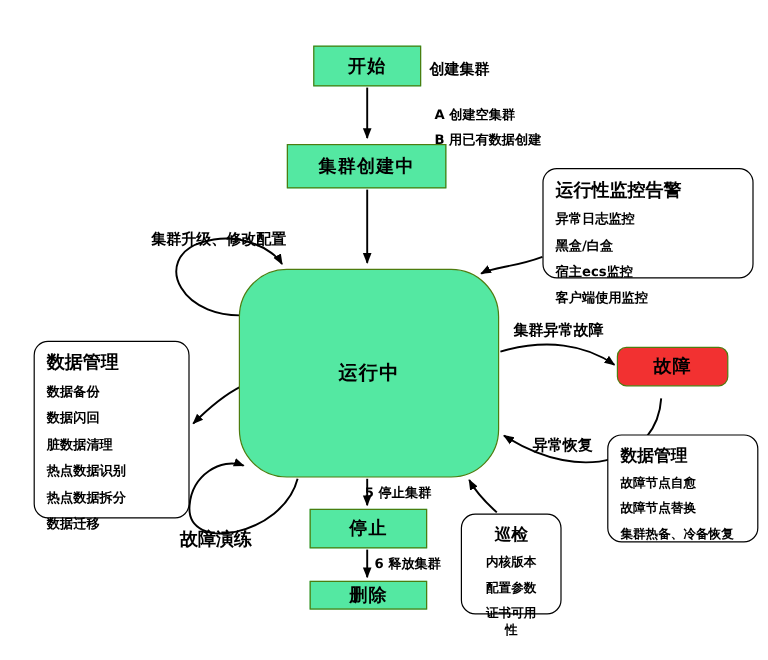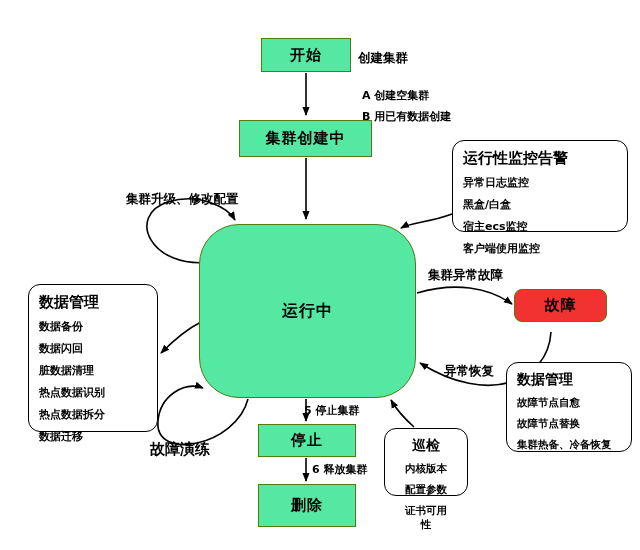--- a/index.html
+++ b/index.html
@@ -56,21 +56,21 @@
   <div class="node" style="left:261px; top:38px; width:90px; height:34px;">开始</div>
 
   <div class="node" style="left:239px; top:120px; width:133px; height:37px;">集群创建中</div>
 
   <div class="node big" style="left:199px; top:224px; width:217px; height:174px;">运行中</div>
 
   <div class="node red" style="left:514px; top:289px; width:93px; height:33px;">故障</div>
 
   <div class="node" style="left:258px; top:424px; width:98px; height:33px;">停止</div>
 
-  <div class="node" style="left:258px; top:484px; width:98px; height:43px;">删除</div>
+  <div class="node" style="left:258px; top:484px; width:98px; height:24px;">删除</div>
 
   <div class="edge-label lbl-bold" style="left:358px; top:50px;">创建集群</div>
   <div class="edge-label lbl-sm" style="left:362px; top:88px;">A 创建空集群</div>
   <div class="edge-label lbl-sm" style="left:362px; top:109px;">B 用已有数据创建</div>
   <div class="edge-label lbl-bold" style="left:126px; top:191px;">集群升级、修改配置</div>
   <div class="edge-label lbl-bold" style="left:428px; top:267px;">集群异常故障</div>
   <div class="edge-label lbl-bold" style="left:444px; top:363px;">异常恢复</div>
   <div class="edge-label lbl-bold-lg" style="left:150px; top:440px; font-size:15px;">故障演练</div>
   <div class="edge-label lbl-sm" style="left:304px; top:403px;">5 停止集群</div>
   <div class="edge-label lbl-sm" style="left:312px; top:462px;">6 释放集群</div>
@@ -93,20 +93,20 @@
     <div class="panel-item">数据迁移</div>
   </div>
 
   <div class="panel" style="left:506px; top:362px; width:126px; height:90px;">
     <div class="panel-title" style="font-size:14px;">数据管理</div>
     <div class="panel-item" style="font-size:10.5px;">故障节点自愈</div>
     <div class="panel-item" style="font-size:10.5px;">故障节点替换</div>
     <div class="panel-item" style="font-size:10.5px;">集群热备、冷备恢复</div>
   </div>
 
-  <div class="panel center" style="left:384px; top:428px; width:84px; height:68px; padding:8px 16px;">
+  <div class="panel center" style="left:384px; top:428px; width:84px; height:84px; padding:8px 16px;">
     <div class="panel-title" style="font-size:14px;">巡检</div>
     <div class="panel-item" style="font-size:10.5px;">内核版本</div>
     <div class="panel-item" style="font-size:10.5px;">配置参数</div>
     <div class="panel-item" style="font-size:10.5px;">证书可用性</div>
   </div>
 
 </div>
 
 </body></html>

